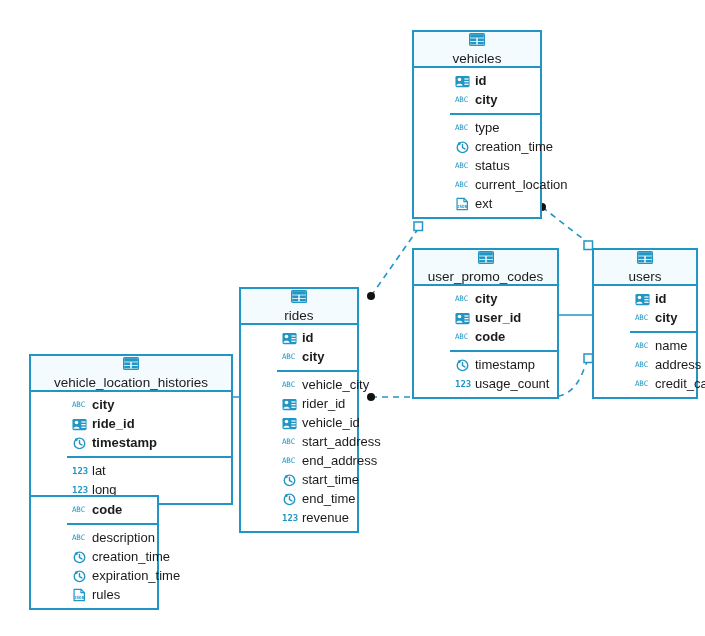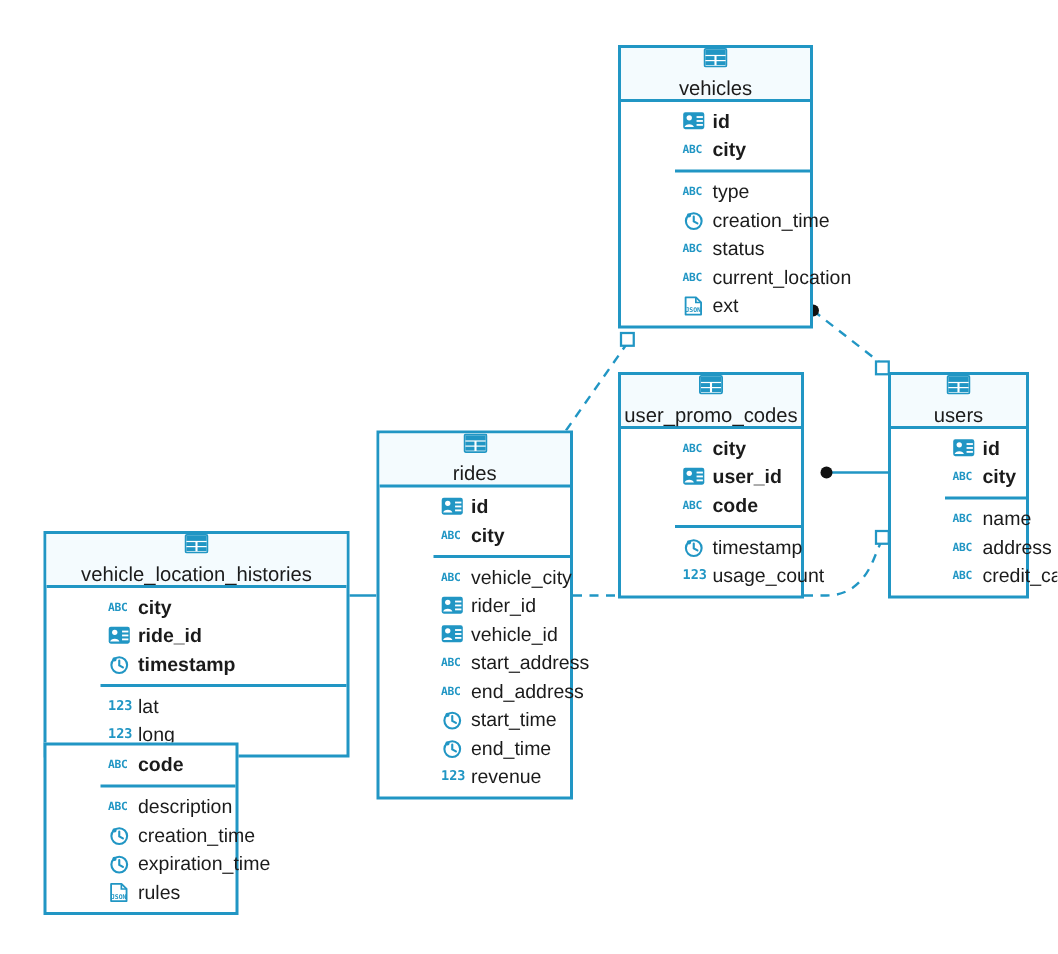--- a/index.html
+++ b/index.html
@@ -76,21 +76,21 @@
   
   .tyicon {
     flex: 0 0 auto;
     width: 15px;
     height: 14px;
     display: block;
   }
   .icon-abc {
     font-family: "DejaVu Sans Mono", monospace;
     font-size: 7.5px;
-    font-weight: bold;
+    font-weight: normal;
     color: #2196c4;
     letter-spacing: -0.2px;
     line-height: 14px;
     text-align: left;
   }
   .icon-123 {
     font-family: "DejaVu Sans Mono", monospace;
     font-size: 9px;
     font-weight: bold;
     color: #2196c4;
@@ -183,21 +183,21 @@
         <div class="field">
           <span class="tyicon"><svg viewBox="0 0 16 14" width="15" height="14">
               <path d="M2.2 0.9 H9.6 L13.2 4.4 V13.1 H2.2 Z" fill="#ffffff" stroke="#2196c4" stroke-width="1.3" stroke-linejoin="round"></path>
               <path d="M9.5 1.1 V4.5 H13.0" fill="none" stroke="#2196c4" stroke-width="1.2"></path>
               <text x="7.6" y="11.6" font-family="DejaVu Sans Mono, monospace" font-size="4.6" font-weight="bold" fill="#2196c4" text-anchor="middle">JSON</text>
             </svg></span>
           <span class="field-label">ext</span>
         </div>
       </div>
     </div>
-    <div class="entity" style="left: 412px; top: 248px; width: 124px;">
+    <div class="entity" style="left: 412px; top: 248px; width: 147px;">
       <div class="entity-header">
         <span class="hdr-icon"><svg viewBox="0 0 16 13" width="16" height="13">
             <rect x="0.6" y="0.6" width="14.8" height="11.8" rx="1" fill="#ffffff" stroke="#2196c4" stroke-width="1.2"></rect>
             <rect x="1.2" y="1.2" width="13.6" height="3.4" fill="#2196c4"></rect>
             <rect x="1.2" y="5.4" width="6.1" height="2.6" fill="#2196c4"></rect>
             <rect x="8.7" y="5.4" width="6.1" height="2.6" fill="#2196c4"></rect>
             <rect x="1.2" y="8.8" width="6.1" height="2.6" fill="#2196c4"></rect>
             <rect x="8.7" y="8.8" width="6.1" height="2.6" fill="#2196c4"></rect>
           </svg></span>
         <span class="entity-title">user_promo_codes</span>
@@ -231,21 +231,21 @@
               <circle cx="4.6" cy="3.4" r="1.5" fill="#2196c4"></circle>
             </svg></span>
           <span class="field-label">timestamp</span>
         </div>
         <div class="field">
           <span class="tyicon icon-123">123</span>
           <span class="field-label">usage_count</span>
         </div>
       </div>
     </div>
-    <div class="entity" style="left: 592px; top: 248px; width: 94px;">
+    <div class="entity" style="left: 592px; top: 248px; width: 106px;">
       <div class="entity-header">
         <span class="hdr-icon"><svg viewBox="0 0 16 13" width="16" height="13">
             <rect x="0.6" y="0.6" width="14.8" height="11.8" rx="1" fill="#ffffff" stroke="#2196c4" stroke-width="1.2"></rect>
             <rect x="1.2" y="1.2" width="13.6" height="3.4" fill="#2196c4"></rect>
             <rect x="1.2" y="5.4" width="6.1" height="2.6" fill="#2196c4"></rect>
             <rect x="8.7" y="5.4" width="6.1" height="2.6" fill="#2196c4"></rect>
             <rect x="1.2" y="8.8" width="6.1" height="2.6" fill="#2196c4"></rect>
             <rect x="8.7" y="8.8" width="6.1" height="2.6" fill="#2196c4"></rect>
           </svg></span>
         <span class="entity-title">users</span>
@@ -275,21 +275,21 @@
         <div class="field">
           <span class="tyicon icon-abc">ABC</span>
           <span class="field-label">address</span>
         </div>
         <div class="field">
           <span class="tyicon icon-abc">ABC</span>
           <span class="field-label">credit_card</span>
         </div>
       </div>
     </div>
-    <div class="entity" style="left: 251px; top: 287px; width: 131px;">
+    <div class="entity" style="left: 239px; top: 287px; width: 120px;">
       <div class="entity-header">
         <span class="hdr-icon"><svg viewBox="0 0 16 13" width="16" height="13">
             <rect x="0.6" y="0.6" width="14.8" height="11.8" rx="1" fill="#ffffff" stroke="#2196c4" stroke-width="1.2"></rect>
             <rect x="1.2" y="1.2" width="13.6" height="3.4" fill="#2196c4"></rect>
             <rect x="1.2" y="5.4" width="6.1" height="2.6" fill="#2196c4"></rect>
             <rect x="8.7" y="5.4" width="6.1" height="2.6" fill="#2196c4"></rect>
             <rect x="1.2" y="8.8" width="6.1" height="2.6" fill="#2196c4"></rect>
             <rect x="8.7" y="8.8" width="6.1" height="2.6" fill="#2196c4"></rect>
           </svg></span>
         <span class="entity-title">rides</span>

